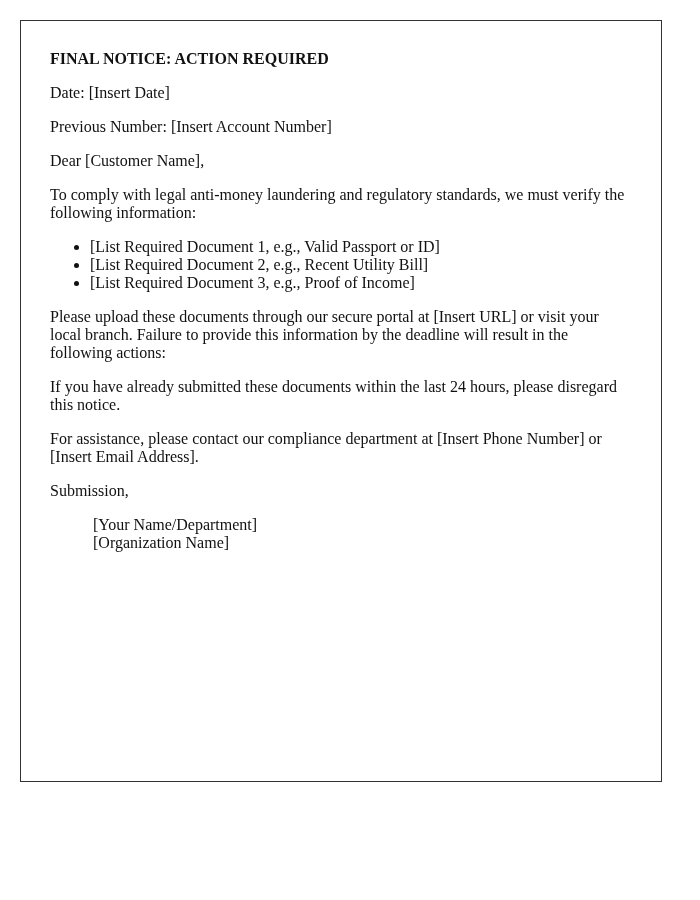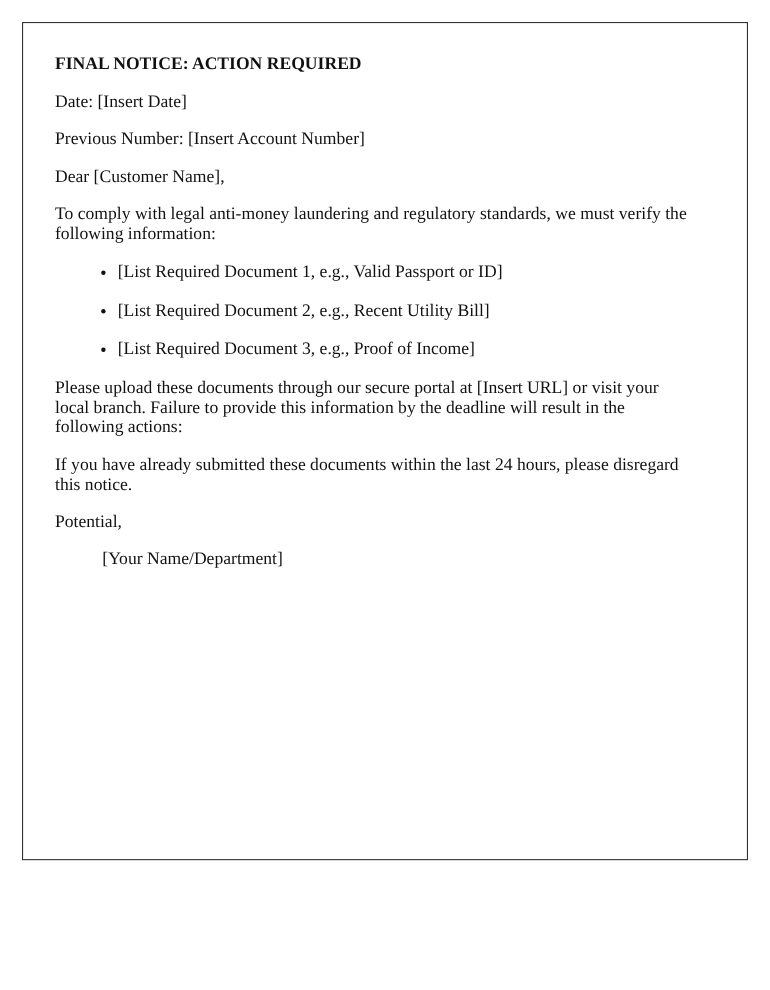--- a/index.html
+++ b/index.html
@@ -5,42 +5,44 @@
     html, body { margin: 0; padding: 0; background: #ffffff; }
     body {
       width: 700px; height: 900px; position: relative;
       font-family: "Liberation Serif", "DejaVu Serif", serif;
       font-size: 16px; line-height: 18px; color: #111111;
     }
     .letter {
       position: absolute; left: 20px; top: 20px;
       width: 581px; height: 701px;
       border: 1px solid #333333;
-      padding: 29px 48px 30px 29px;
+      padding: 29px 30px 30px 29px;
     }
     .letter p { margin: 0 0 16px 0; }
     .title { font-weight: bold; }
     .bold { font-weight: bold; }
     ul { margin: 0 0 16px 0; padding-left: 40px; }
-    ul li { margin: 17px; }
+    ul li { margin: 0; }
     .sig-line { display: block; margin-left: 43px; }
   </style>
 </head>
 <body>
 
 <div class="letter">
   <p class="title">FINAL NOTICE: ACTION REQUIRED</p>
   <p>Date: [Insert Date]</p>
   <p>Previous Number: [Insert Account Number]</p>
   <p>Dear [Customer Name],</p>
   <p>To comply with legal anti-money laundering and regulatory standards, we must verify the following information:</p>
   <ul>
     <li>[List Required Document 1, e.g., Valid Passport or ID]</li>
     <li>[List Required Document 2, e.g., Recent Utility Bill]</li>
     <li>[List Required Document 3, e.g., Proof of Income]</li>
   </ul>
   <p>Please upload these documents through our secure portal at [Insert URL] or visit your local branch. Failure to provide this information by the deadline will result in the following actions:</p>
   <p>If you have already submitted these documents within the last 24 hours, please disregard this notice.</p>
-  <p>Potential,</p>
+  <p>For assistance, please contact our compliance department at [Insert Phone Number] or [Insert Email Address].</p>
+  <p>Submission,</p>
   <p>
     <span class="sig-line">[Your Name/Department]</span>
+    <span class="sig-line">[Organization Name]</span>
   </p>
 </div>
 
 </body></html>

